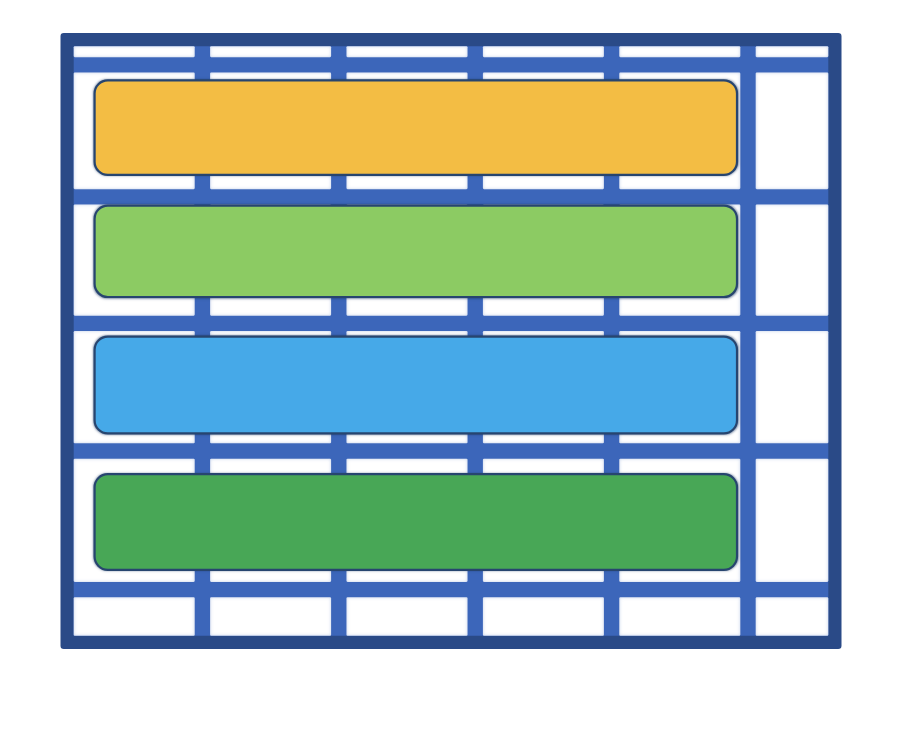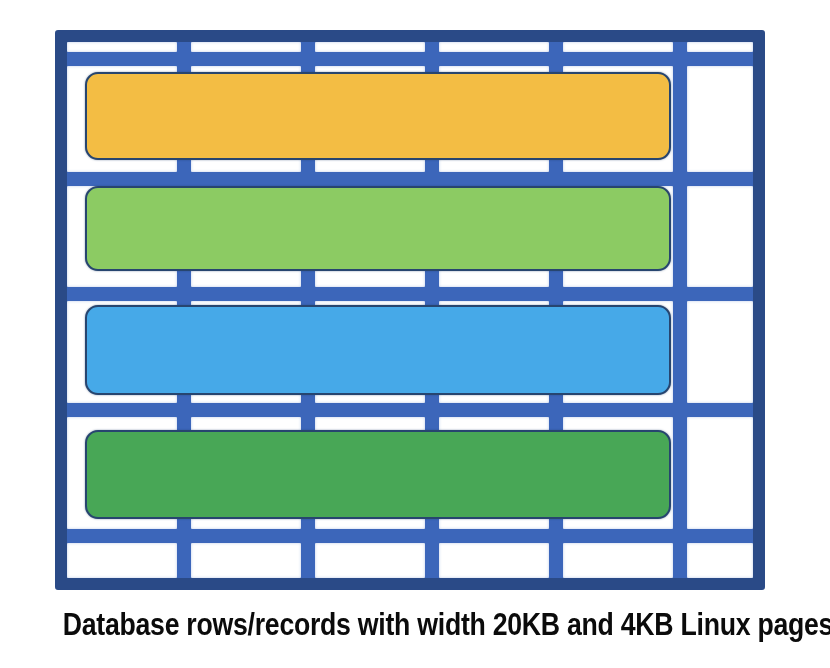--- a/index.html
+++ b/index.html
@@ -122,17 +122,14 @@
       <div class="cell"></div>
       <div class="cell"></div>
       <div class="cell"></div>
       <div class="cell"></div>
       <div class="cell"></div>
       <div class="cell"></div>
       <div class="cell"></div>
       <div class="cell"></div>
     </div>
 
-  <div class="caption-wrap">
-    <span class="caption">Database rows/records with width 20KB and 4KB Linux pages</span>
-  </div>
 
 </div>
 
 </body></html>

